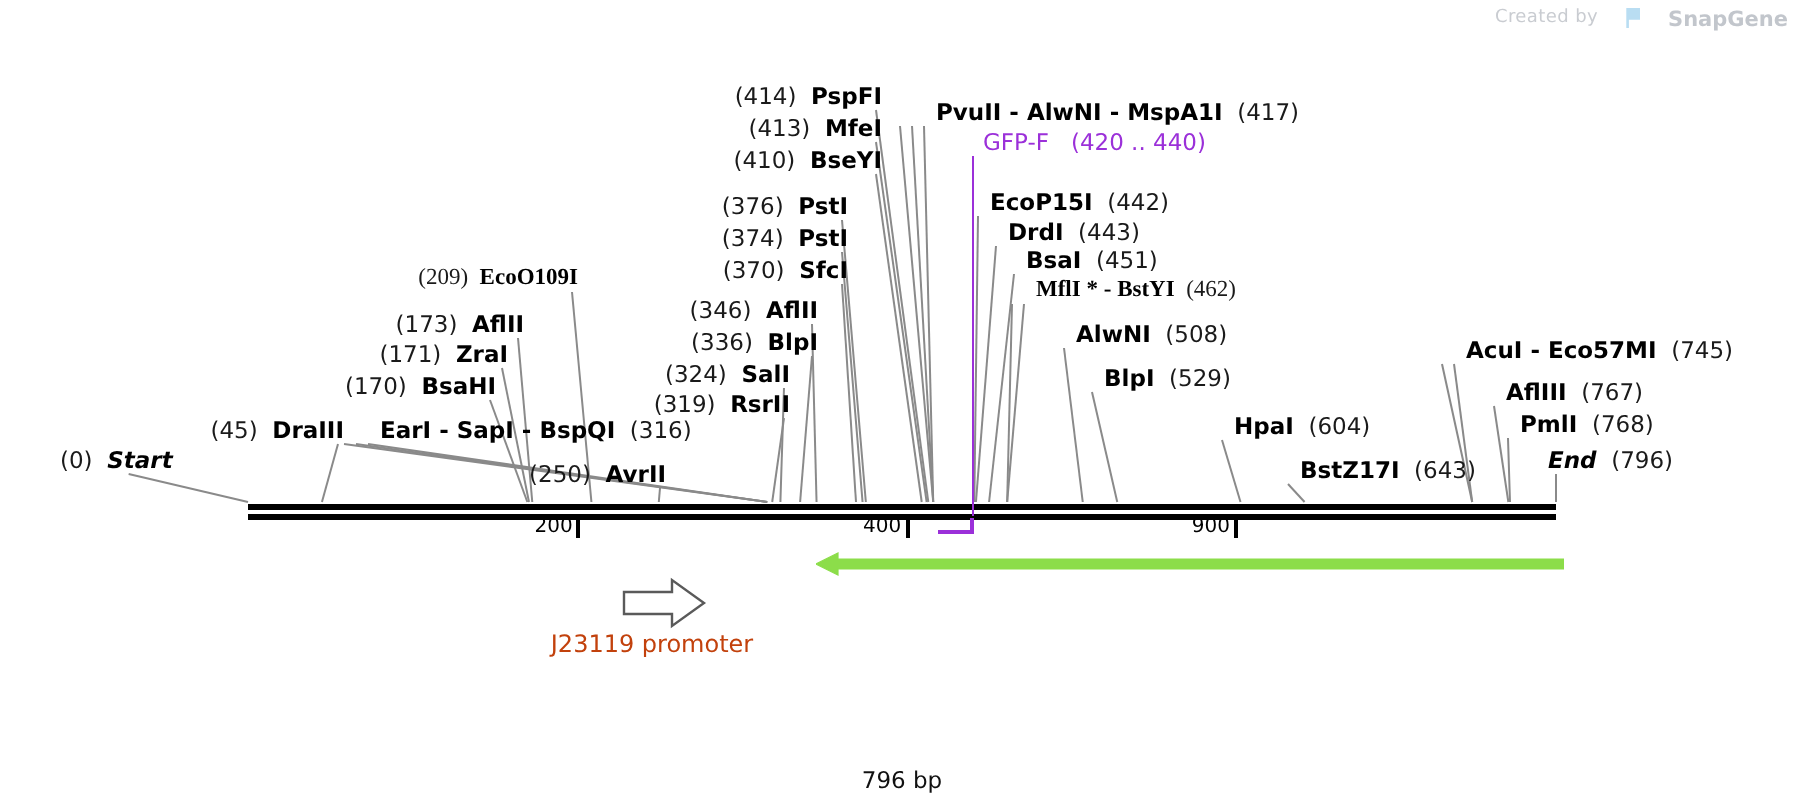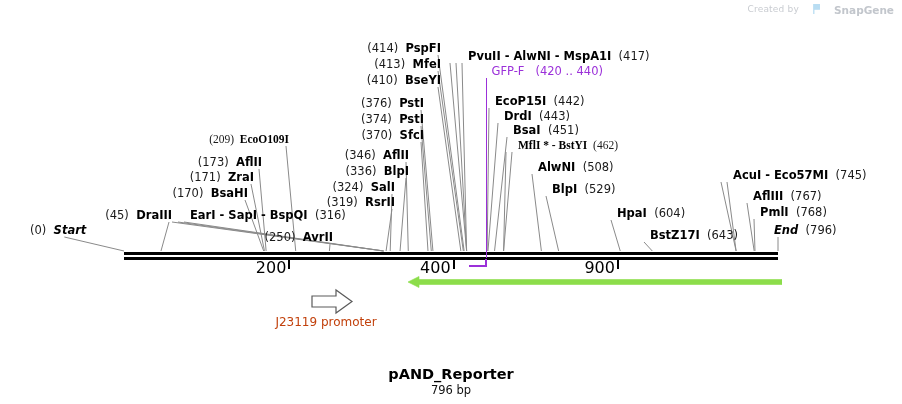--- a/index.html
+++ b/index.html
@@ -31,21 +31,21 @@
   #leaders{position:absolute;left:0;top:0;width:902px;height:404px;pointer-events:none;}
 
   
   #backbone{position:absolute;}
   #backbone .strand{position:absolute;left:0;background:#000;height:3px;width:100%;}
   #backbone .strand.top{top:0;}
   #backbone .strand.bot{top:5px;}
 
   
   .ruler-tick{position:absolute;width:2px;background:#000;}
-  .ruler-lab{position:absolute;font-size:16px;color:#000;transform:translateX(-100%);}
+  .ruler-lab{position:absolute;font-size:10px;color:#000;transform:translateX(-100%);}
 
   
   .feat-bracket{position:absolute;border-left:2px solid #9b30d9;
                 border-bottom:2px solid #9b30d9;}
   .feat-vline{position:absolute;width:1.5px;background:#9b30d9;}
 
   
   #gene-arrow{position:absolute;}
   #gene-arrow svg{display:block;}
 
@@ -174,16 +174,15 @@
       </svg>
     </div>
 
   <div id="promoter" style="left: 310px; top: 288px;">
     <svg width="44" height="28" viewBox="0 0 44 28">
       <path d="M2 8 L26 8 L26 2 L42 13.5 L26 25 L26 19 L2 19 Z" fill="#ffffff" stroke="#5a5a5a" stroke-width="1.2" stroke-linejoin="miter"></path>
     </svg>
   </div>
   <div id="promoter-label" style="left: 326px; top: 315px;">J23119 promoter</div>
 
-  <div id="title" style="top: 366px;">pAND_Reporter</div>
   <div id="subtitle" style="top: 383px;">796 bp</div>
 
 </div>
 
 </body></html>

